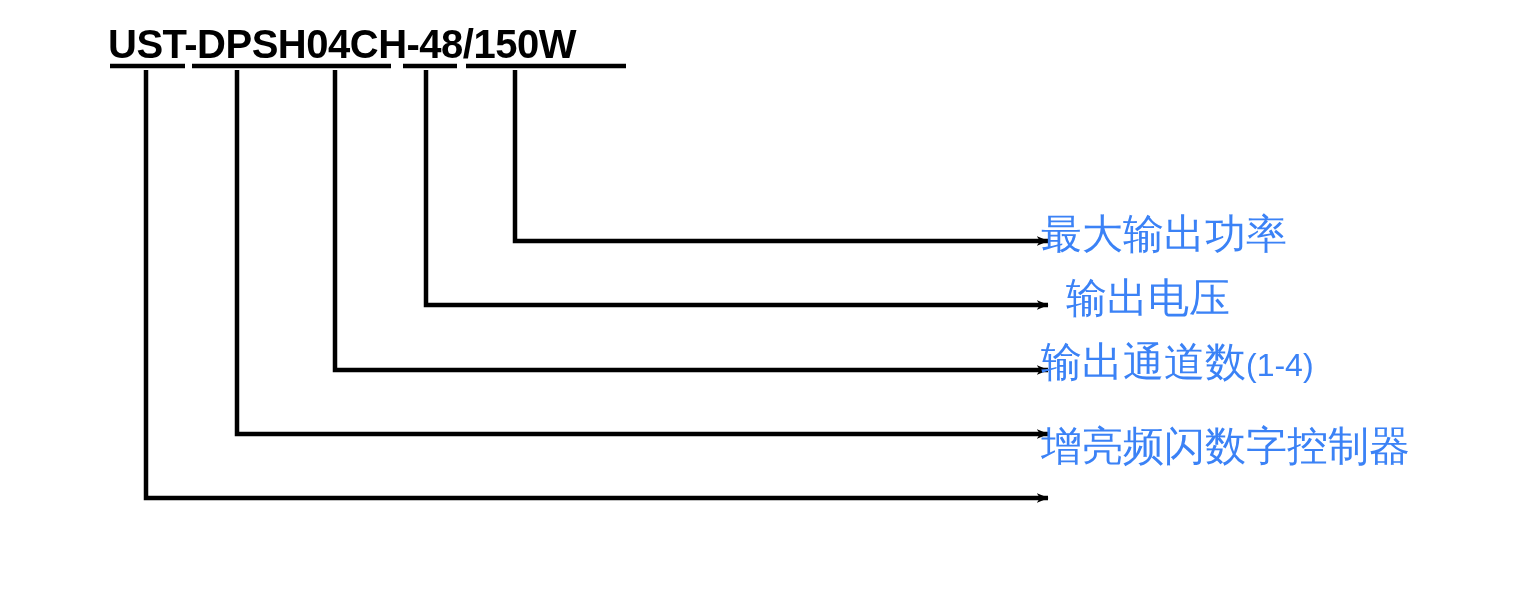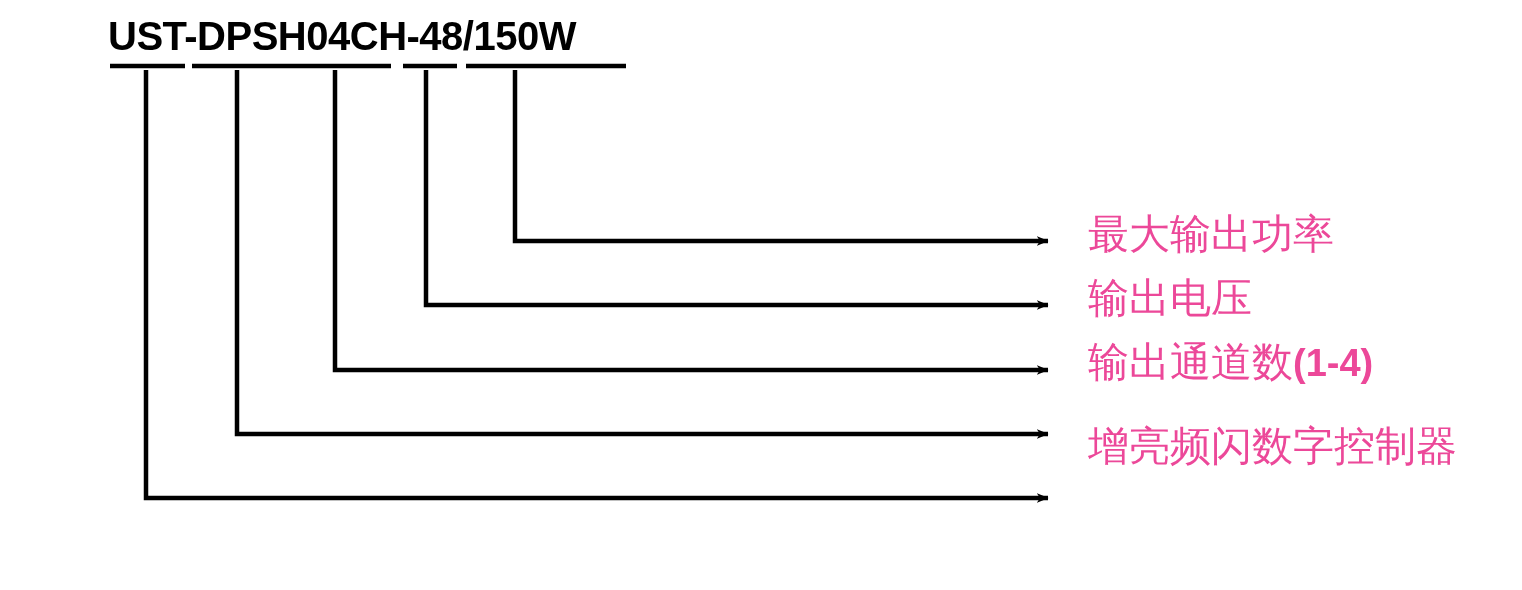--- a/index.html
+++ b/index.html
@@ -11,52 +11,52 @@
     position: relative;
     width: 1522px;
     height: 590px;
     background: #ffffff;
     overflow: hidden;
     font-family: "Liberation Sans", sans-serif;
   }
   #part-code {
     position: absolute;
     left: 108px;
-    top: 14px;
+    top: 22px;
     font-family: "Liberation Sans", sans-serif;
     font-weight: bold;
     font-size: 40px;
     line-height: 44px;
     letter-spacing: -0.5px;
     color: #000000;
     white-space: nowrap;
   }
   .leader-svg {
     position: absolute;
     left: 0;
     top: 0;
     width: 1522px;
     height: 590px;
   }
   .callout-label {
     position: absolute;
-    left: 1088px;
+    left: 1041px;
     font-family: "DejaVu Serif", serif;
     font-size: 41px;
     line-height: 44px;
-    color: #ec4899;
+    color: #3b82f6;
     white-space: nowrap;
   }
   .callout-label .suffix {
     font-family: "Liberation Sans", sans-serif;
-    font-weight: bold;
-    font-size: 38px;
+    font-weight: normal;
+    font-size: 32px;
   }
   #lbl-0 { top: 212px; }
-  #lbl-1 { top: 276px; }
+  #lbl-1 { top: 276px; margin-left: 25px; }
   #lbl-2 { top: 340px; }
   #lbl-3 { top: 404px; margin-top: 20px; }
   #lbl-4 { top: 469px; }
 </style>
 </head>
 <body>
 
 <div id="canvas">
 
   <div id="part-code">UST-DPSH04CH-48/150W</div>

